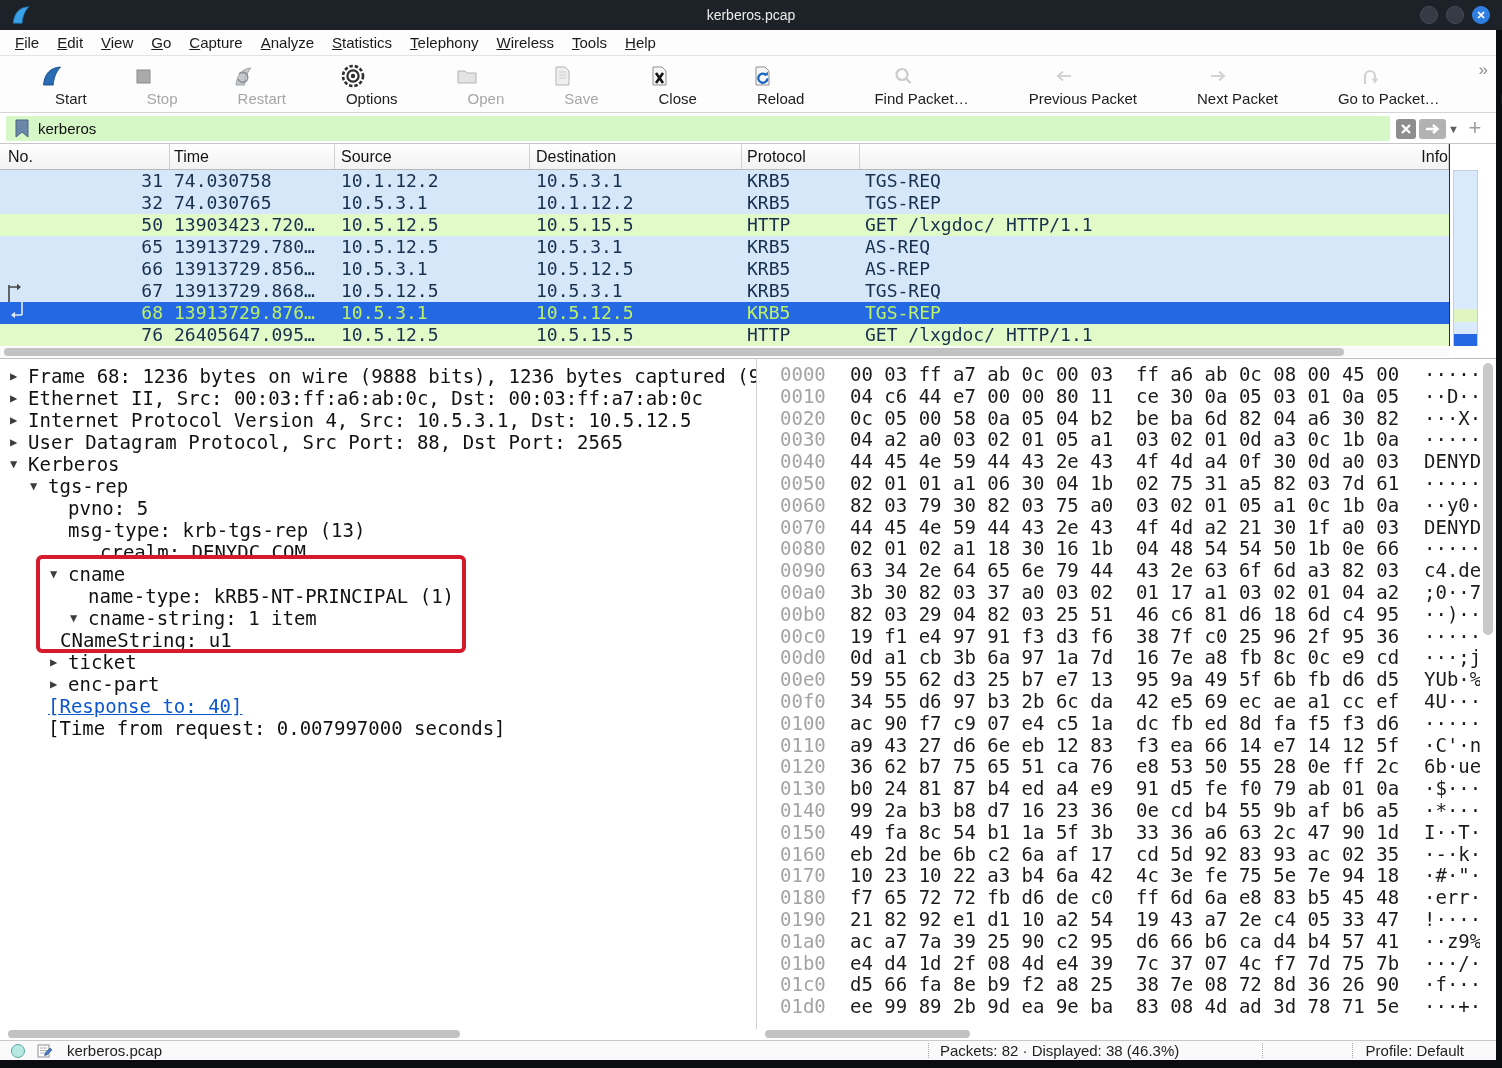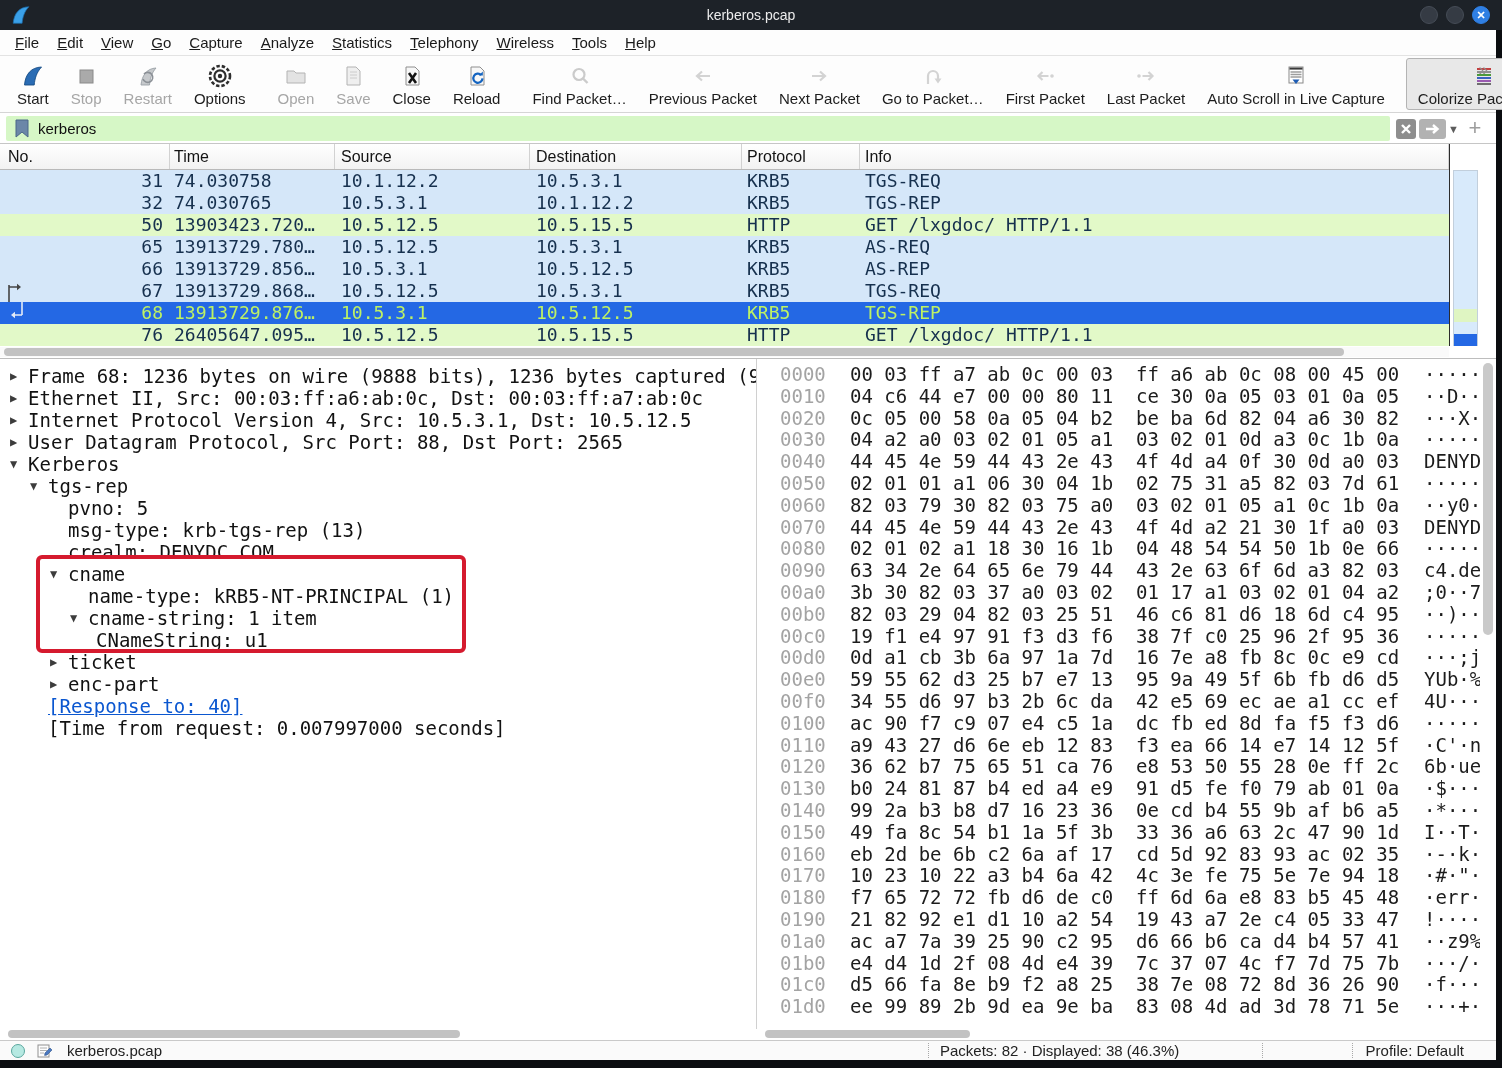--- a/index.html
+++ b/index.html
@@ -24,21 +24,21 @@
   .menubar { position:absolute; left:0; top:0; width:100%; height:26px; background:#fdfdfd;
     border-bottom:1px solid #e3e3e3; padding-left:6px; }
   .mitem { display:inline-block; padding:0 9px; line-height:25px; font-size:15px; color:#1a1a1a; }
   .mitem u { text-decoration-thickness:1px; }
 
   
   .toolbar { position:absolute; left:0; top:26px; width:100%; height:57px; background:#fdfdfd;
     border-bottom:1px solid #d5d5d5; display:flex; align-items:center; padding-left:6px; }
   .titem { display:flex; flex-direction:column; align-items:center; padding:3px 11px 2px; gap:1px; }
   .titem .ticon { height:27px; display:flex; align-items:center; }
-  .titem .tlabel { font-size:15px; color:#1d1d1d; white-space:nowrap; }
+  .titem .tlabel { font-size:15px; color:#1d1d1d; white-space:nowrap;margin-left:38px; }
   .titem.disabled .tlabel { color:#a6a6a6; }
   .titem.checked { border:1px solid #b4b4b4; background:#e8e8e8; border-radius:3px; margin-left:10px; }
   .tsep { width:1px; height:40px; background:#dcdcdc; margin:0 5px; }
   .toverflow { position:absolute; right:8px; top:30px; color:#8f8f8f; font-size:17px; }
 
   
   .filterbar { position:absolute; left:0; top:83px; width:100%; height:31px; background:#fff;
     border-bottom:1px solid #c6c6c6; }
   .filter-field { position:absolute; left:6px; top:3px; width:1384px; height:25px;
     background:#d6f7c6; border-radius:2px; }
@@ -319,21 +319,21 @@
       <span class="fcaret">▼</span>
       <span class="fplus">+</span>
     </div>
 
     <div class="plheader" id="plheader">
         <div class="hcell c0" style="text-align: left; padding-left: 8px; padding-right: 0px;">No.</div>
         <div class="hcell c1" style="text-align: left;">Time</div>
         <div class="hcell c2" style="text-align: left;">Source</div>
         <div class="hcell c3" style="text-align: left;">Destination</div>
         <div class="hcell c4" style="text-align: left;">Protocol</div>
-        <div class="hcell c5" style="text-align: left;">Info</div>
+        <div class="hcell c5" style="text-align: right;">Info</div>
       </div>
     <div class="plrows" id="plrows">
         <div class="plrow blue">
           <span class="c0">31</span>
           <span class="c1">74.030758</span>
           <span class="c2">10.1.12.2</span>
           <span class="c3">10.5.3.1</span>
           <span class="c4">KRB5</span>
           <span class="c5">TGS-REQ</span>
         </div>
@@ -416,25 +416,25 @@
     <div class="panes">
       <div class="details" id="details">
           <div class="dline" style="padding-left: 28px;"><span class="arrow" style="left: 10px;">▶</span><span class="dtext">Frame 68: 1236 bytes on wire (9888 bits), 1236 bytes captured (9888 bits)</span></div>
           <div class="dline" style="padding-left: 28px;"><span class="arrow" style="left: 10px;">▶</span><span class="dtext">Ethernet II, Src: 00:03:ff:a6:ab:0c, Dst: 00:03:ff:a7:ab:0c</span></div>
           <div class="dline" style="padding-left: 28px;"><span class="arrow" style="left: 10px;">▶</span><span class="dtext">Internet Protocol Version 4, Src: 10.5.3.1, Dst: 10.5.12.5</span></div>
           <div class="dline" style="padding-left: 28px;"><span class="arrow" style="left: 10px;">▶</span><span class="dtext">User Datagram Protocol, Src Port: 88, Dst Port: 2565</span></div>
           <div class="dline" style="padding-left: 28px;"><span class="arrow" style="left: 10px;">▼</span><span class="dtext">Kerberos</span></div>
           <div class="dline" style="padding-left: 48px;"><span class="arrow" style="left: 30px;">▼</span><span class="dtext">tgs-rep</span></div>
           <div class="dline" style="padding-left: 68px;"><span class="dtext">pvno: 5</span></div>
           <div class="dline" style="padding-left: 68px;"><span class="dtext">msg-type: krb-tgs-rep (13)</span></div>
-          <div class="dline" style="padding-left: 68px;"><span class="dtext">crealm: DENYDC.COM</span></div>
+          <div class="dline" style="padding-left: 100px;"><span class="dtext">crealm: DENYDC.COM</span></div>
           <div class="dline" style="padding-left: 68px;"><span class="arrow" style="left: 50px;">▼</span><span class="dtext">cname</span></div>
           <div class="dline" style="padding-left: 88px;"><span class="dtext">name-type: kRB5-NT-PRINCIPAL (1)</span></div>
           <div class="dline" style="padding-left: 88px;"><span class="arrow" style="left: 70px;">▼</span><span class="dtext">cname-string: 1 item</span></div>
-          <div class="dline" style="padding-left: 96px;"><span class="dtext">CNameString: u1</span></div>
+          <div class="dline" style="padding-left: 60px;"><span class="dtext">CNameString: u1</span></div>
           <div class="dline" style="padding-left: 68px;"><span class="arrow" style="left: 50px;">▶</span><span class="dtext">ticket</span></div>
           <div class="dline" style="padding-left: 68px;"><span class="arrow" style="left: 50px;">▶</span><span class="dtext">enc-part</span></div>
           <div class="dline link" style="padding-left: 48px;"><span class="dtext">[Response to: 40]</span></div>
           <div class="dline" style="padding-left: 48px;"><span class="dtext">[Time from request: 0.007997000 seconds]</span></div>
           <div class="redbox" style="border-color: rgb(213, 26, 46);"></div>
         </div>
       <div class="hexpane" id="hexpane">
           <div class="hrow"><span class="hoff">0000</span><span class="hbytes">00 03 ff a7 ab 0c 00 03  ff a6 ab 0c 08 00 45 00</span><span class="hascii">········</span></div>
           <div class="hrow"><span class="hoff">0010</span><span class="hbytes">04 c6 44 e7 00 00 80 11  ce 30 0a 05 03 01 0a 05</span><span class="hascii">··D·····</span></div>
           <div class="hrow"><span class="hoff">0020</span><span class="hbytes">0c 05 00 58 0a 05 04 b2  be ba 6d 82 04 a6 30 82</span><span class="hascii">···X····</span></div>

